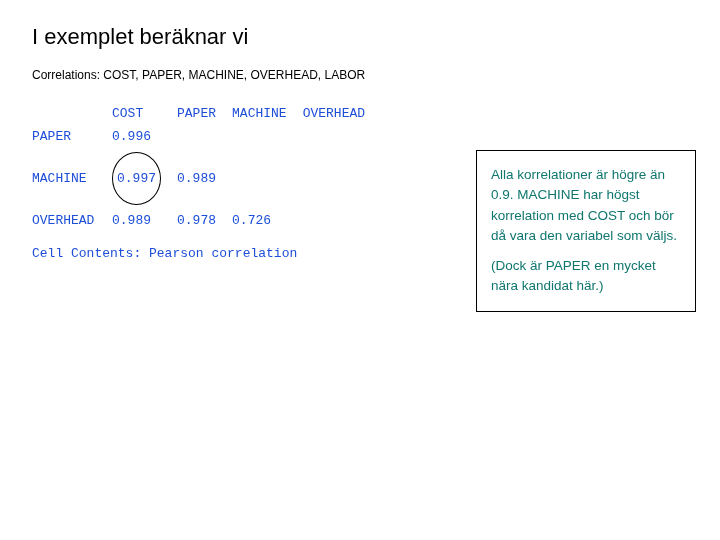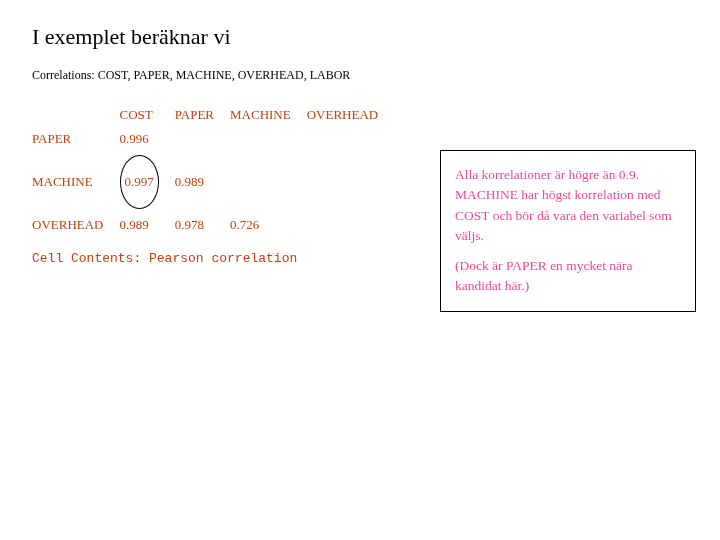--- a/index.html
+++ b/index.html
@@ -1,15 +1,15 @@
 <!DOCTYPE html>
 <html><head>
   <meta charset="utf-8">
   <style>
-    * { margin: 0; padding: 0; box-sizing: border-box; font-family: Liberation Serif, serif; }
+    * { margin: 0; padding: 0; box-sizing: border-box; }
     body {
       background: #fff;
       font-family: Arial, sans-serif;
       width: 720px;
       height: 540px;
       overflow: hidden;
       position: relative;
       padding: 24px 32px;
     }
 
@@ -22,21 +22,21 @@
 
     .subtitle {
       font-size: 12px;
       margin-bottom: 20px;
       color: #000;
     }
 
     .table-container {
       font-family: 'Courier New', Courier, monospace;
       font-size: 13px;
-      color: #c2410c;
+      color: #1d4ed8;
     }
 
     .corr-table {
       border-collapse: collapse;
       margin-bottom: 14px;
     }
 
     .corr-table td {
       padding: 4px 16px 4px 0;
       vertical-align: middle;
@@ -60,27 +60,27 @@
 
     .cell-contents {
       font-family: 'Courier New', Courier, monospace;
       font-size: 13px;
     }
 
     .callout-box {
       position: absolute;
       right: 24px;
       top: 150px;
-      width: 256px;
+      width: 220px;
       border: 1.5px solid #000;
       padding: 14px 14px;
       font-size: 13.5px;
       line-height: 1.5;
       background: #fff;
-      color: #ec4899;
+      color: #0f766e;
     }
 
     .callout-box p {
       margin-bottom: 10px;
     }
 
     .callout-box p:last-child {
       margin-bottom: 0;
     }
   </style>

